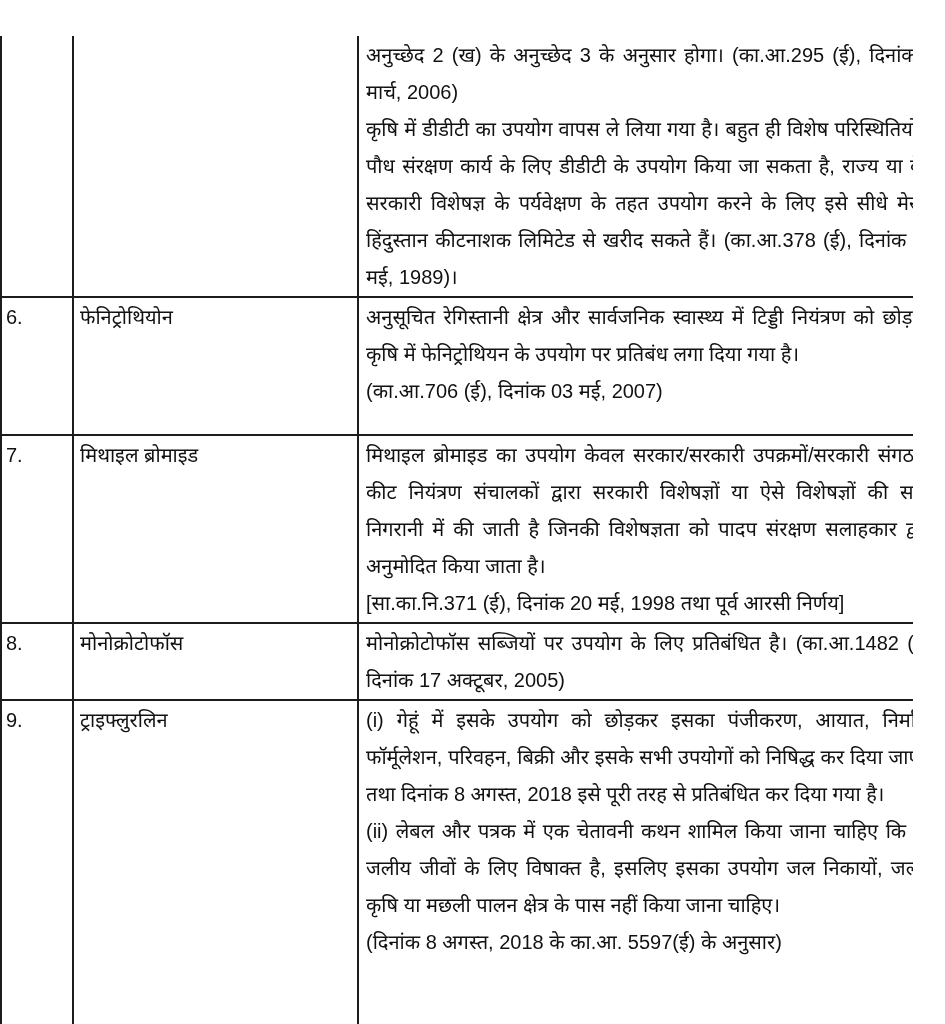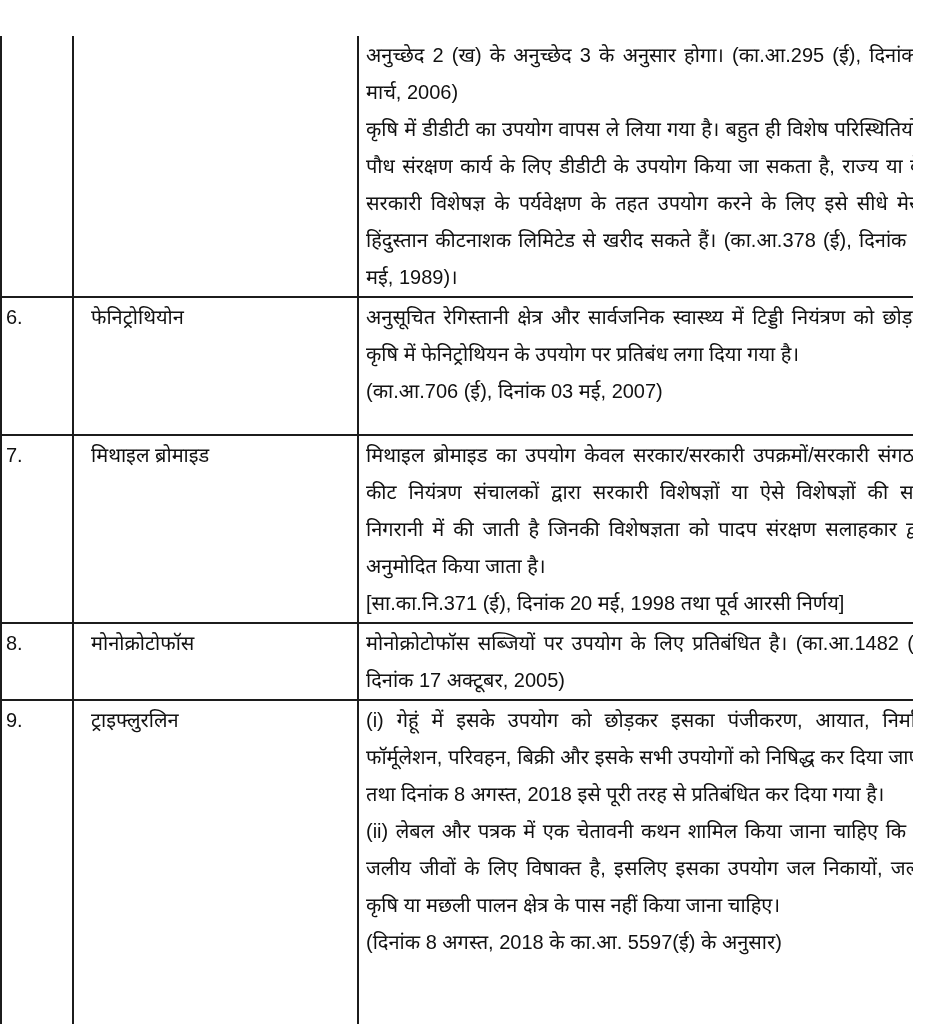--- a/index.html
+++ b/index.html
@@ -31,21 +31,21 @@
     line-height: 37px;
   }
   
   table.restriction-table tr:first-child td { border-top: none; }
 
   col.c-num  { width: 72px;  }
   col.c-name { width: 285px; }
   col.c-desc { width: 584px; }
 
   td.num-cell  { padding: 1px 2px 0 4px; }
-  td.name-cell { padding: 1px 4px 0 17px; }
+  td.name-cell { padding: 1px 4px 0 6px; }
   td.desc-cell { padding: 1px 5px 0 7px; }
 
   tr.r-cont { height: 255px; }
   tr.r-6    { height: 138px; }
   tr.r-7    { height: 185px; }
   tr.r-8    { height: 76px;  }
   tr.r-9    { height: 330px; }
 
   .para {
     text-align: justify;

